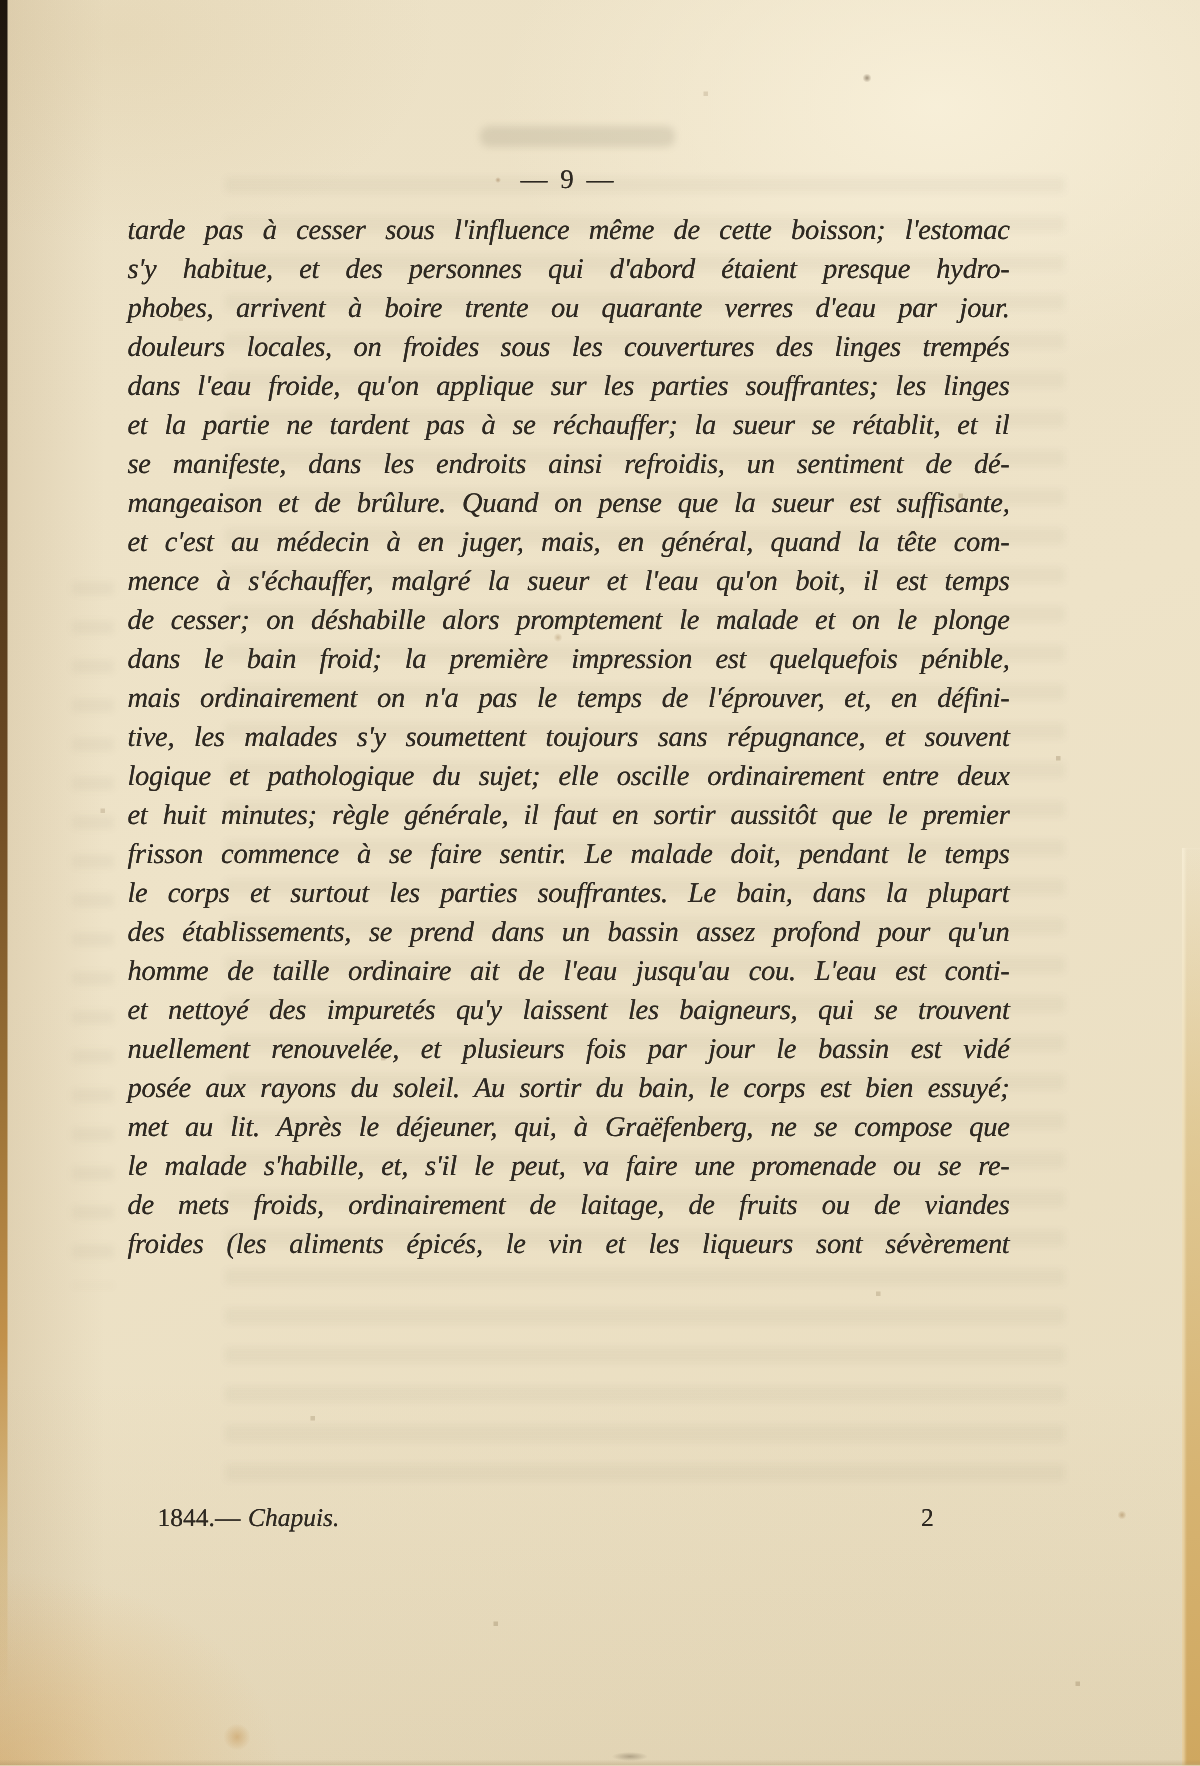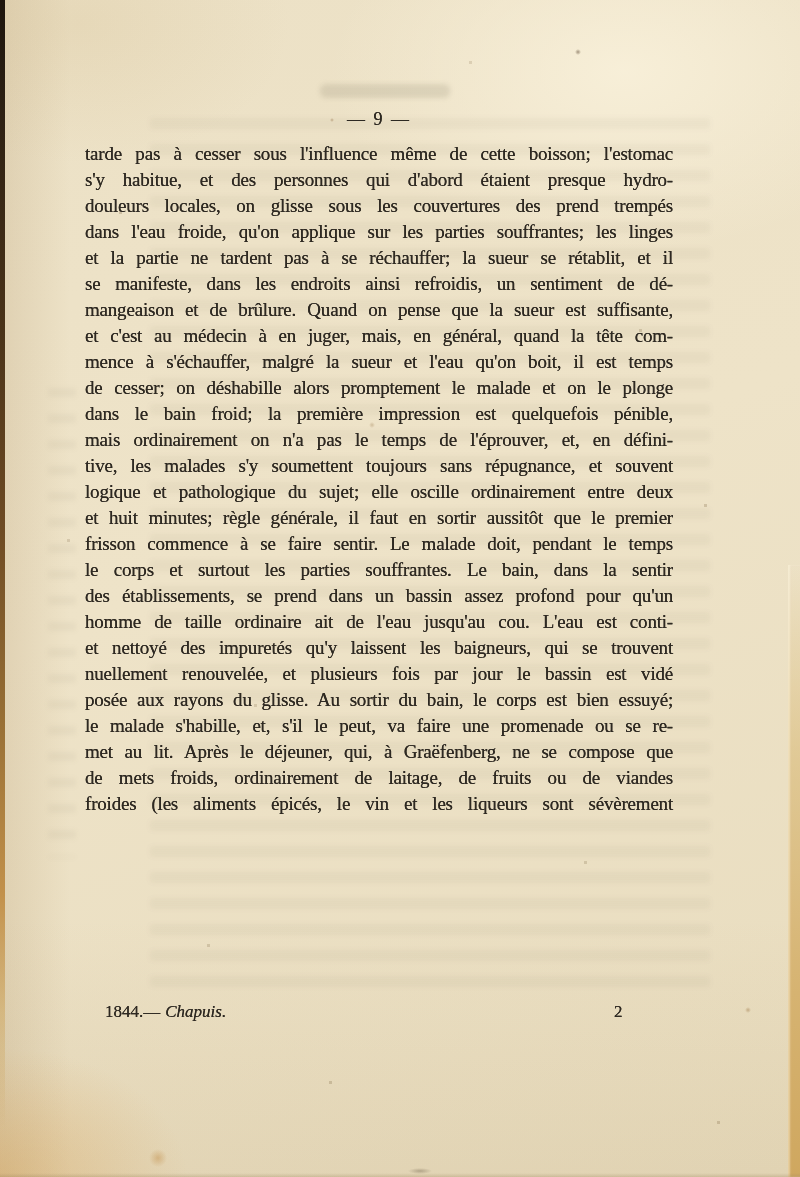--- a/index.html
+++ b/index.html
@@ -82,20 +82,21 @@
   .page-number{
     position:absolute;left:85px;top:108px;width:588px;
     text-align:center;font-size:18px;line-height:22px;
     letter-spacing:2px;
     text-shadow:0 0 0.4px var(--ink);
   }
   .body-text{
     position:absolute;left:85px;top:141px;width:588px;
     font-size:19px;line-height:26px;letter-spacing:-0.2px;
     text-shadow:0 0 0.4px var(--ink);
+    font-style:italic;
   }
   .body-line{
     text-align:justify;text-align-last:justify;
     height:26px;white-space:nowrap;
   }
   .footer-line{
     position:absolute;left:85px;top:1000px;width:588px;height:24px;
     font-size:17px;line-height:24px;
     text-shadow:0 0 0.3px var(--ink);
   }
@@ -116,42 +117,43 @@
   <div class="specks"></div>
   <div class="binding-edge-left"></div>
   <div class="page-edge-right"></div>
   <div class="page-edge-bottom"></div>
 
   <div class="printed page-number">— 9 —</div>
 
   <div class="printed body-text">
       <div class="body-line">tarde pas à cesser sous l'influence même de cette boisson; l'estomac</div>
       <div class="body-line">s'y habitue, et des personnes qui d'abord étaient presque hydro-</div>
-      <div class="body-line">douleurs locales, on glisse sous les couvertures des prend trempés</div>
+      <div class="body-line">phobes, arrivent à boire trente ou quarante verres d'eau par jour.</div>
+      <div class="body-line">douleurs locales, on froides sous les couvertures des linges trempés</div>
       <div class="body-line">dans l'eau froide, qu'on applique sur les parties souffrantes; les linges</div>
       <div class="body-line">et la partie ne tardent pas à se réchauffer; la sueur se rétablit, et il</div>
       <div class="body-line">se manifeste, dans les endroits ainsi refroidis, un sentiment de dé-</div>
       <div class="body-line">mangeaison et de brûlure. Quand on pense que la sueur est suffisante,</div>
       <div class="body-line">et c'est au médecin à en juger, mais, en général, quand la tête com-</div>
       <div class="body-line">mence à s'échauffer, malgré la sueur et l'eau qu'on boit, il est temps</div>
       <div class="body-line">de cesser; on déshabille alors promptement le malade et on le plonge</div>
       <div class="body-line">dans le bain froid; la première impression est quelquefois pénible,</div>
       <div class="body-line">mais ordinairement on n'a pas le temps de l'éprouver, et, en défini-</div>
       <div class="body-line">tive, les malades s'y soumettent toujours sans répugnance, et souvent</div>
       <div class="body-line">logique et pathologique du sujet; elle oscille ordinairement entre deux</div>
       <div class="body-line">et huit minutes; règle générale, il faut en sortir aussitôt que le premier</div>
       <div class="body-line">frisson commence à se faire sentir. Le malade doit, pendant le temps</div>
-      <div class="body-line">le corps et surtout les parties souffrantes. Le bain, dans la sentir</div>
+      <div class="body-line">le corps et surtout les parties souffrantes. Le bain, dans la plupart</div>
       <div class="body-line">des établissements, se prend dans un bassin assez profond pour qu'un</div>
       <div class="body-line">homme de taille ordinaire ait de l'eau jusqu'au cou. L'eau est conti-</div>
       <div class="body-line">et nettoyé des impuretés qu'y laissent les baigneurs, qui se trouvent</div>
       <div class="body-line">nuellement renouvelée, et plusieurs fois par jour le bassin est vidé</div>
-      <div class="body-line">posée aux rayons du glisse. Au sortir du bain, le corps est bien essuyé;</div>
+      <div class="body-line">posée aux rayons du soleil. Au sortir du bain, le corps est bien essuyé;</div>
+      <div class="body-line">met au lit. Après le déjeuner, qui, à Graëfenberg, ne se compose que</div>
       <div class="body-line">le malade s'habille, et, s'il le peut, va faire une promenade ou se re-</div>
-      <div class="body-line">met au lit. Après le déjeuner, qui, à Graëfenberg, ne se compose que</div>
       <div class="body-line">de mets froids, ordinairement de laitage, de fruits ou de viandes</div>
       <div class="body-line">froides (les aliments épicés, le vin et les liqueurs sont sévèrement</div>
     </div>
 
   <div class="printed footer-line">
     <span class="signature">
       <span>1844.</span><span>—</span><span class="author">Chapuis.</span>
     </span>
     <span class="sheet-number">2</span>
   </div>

